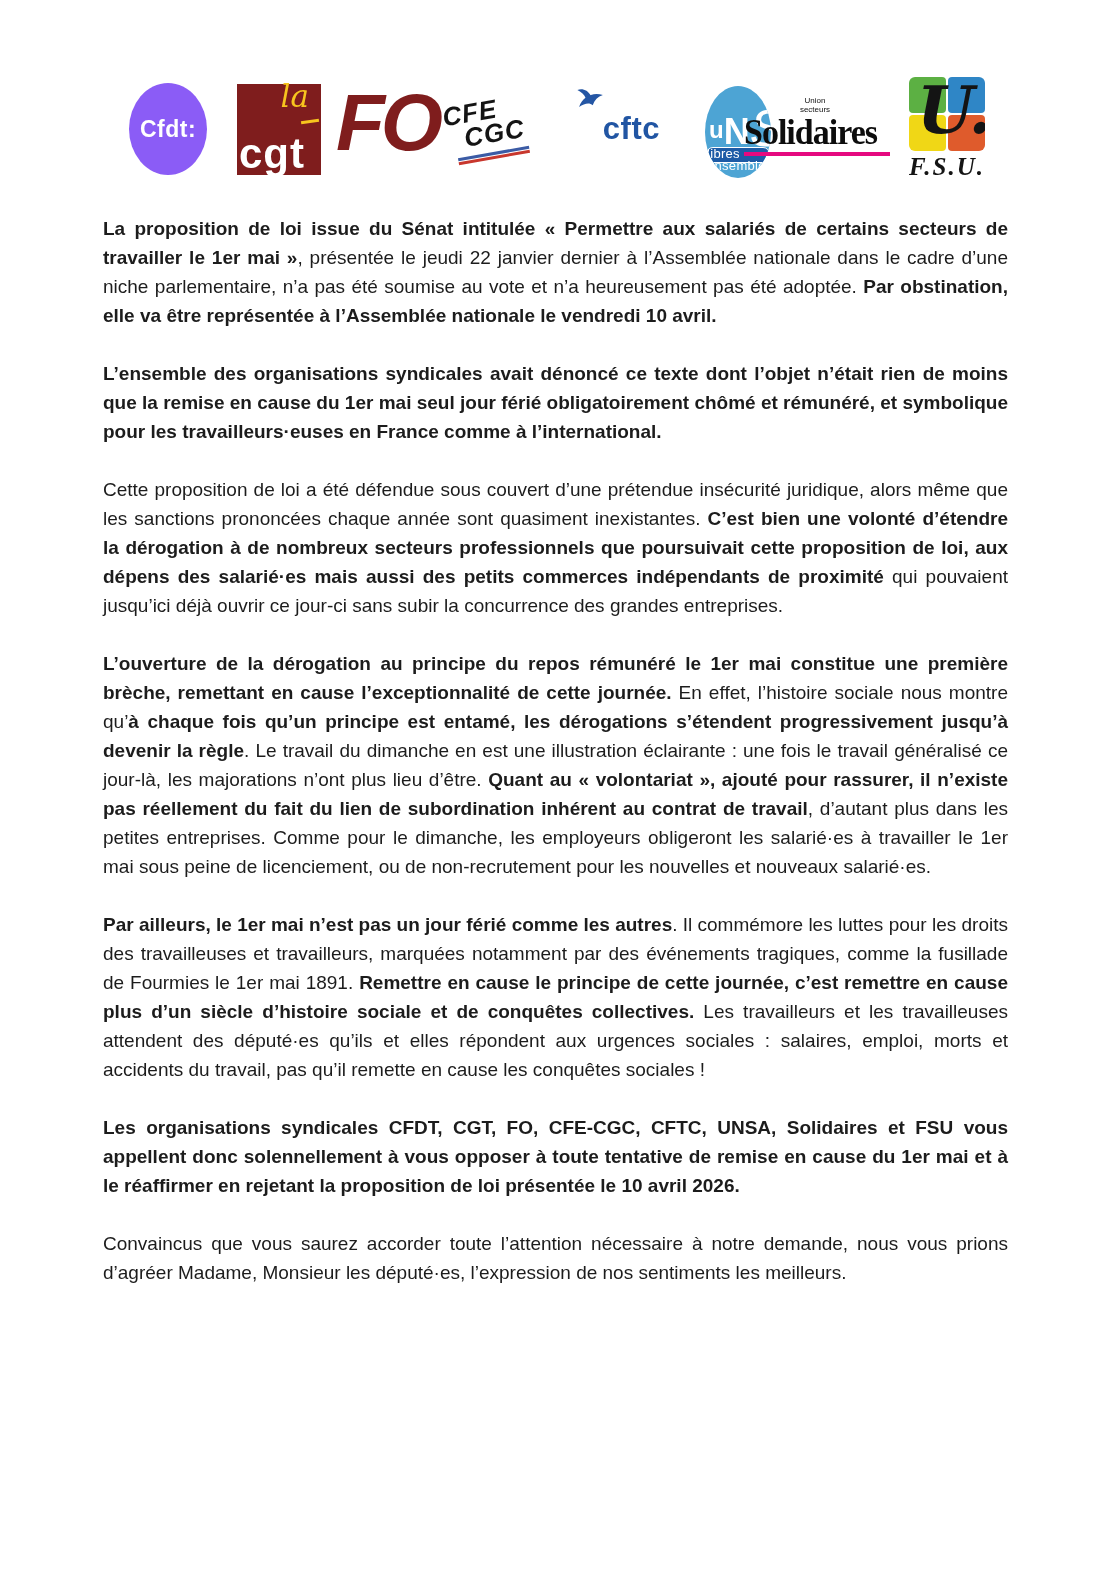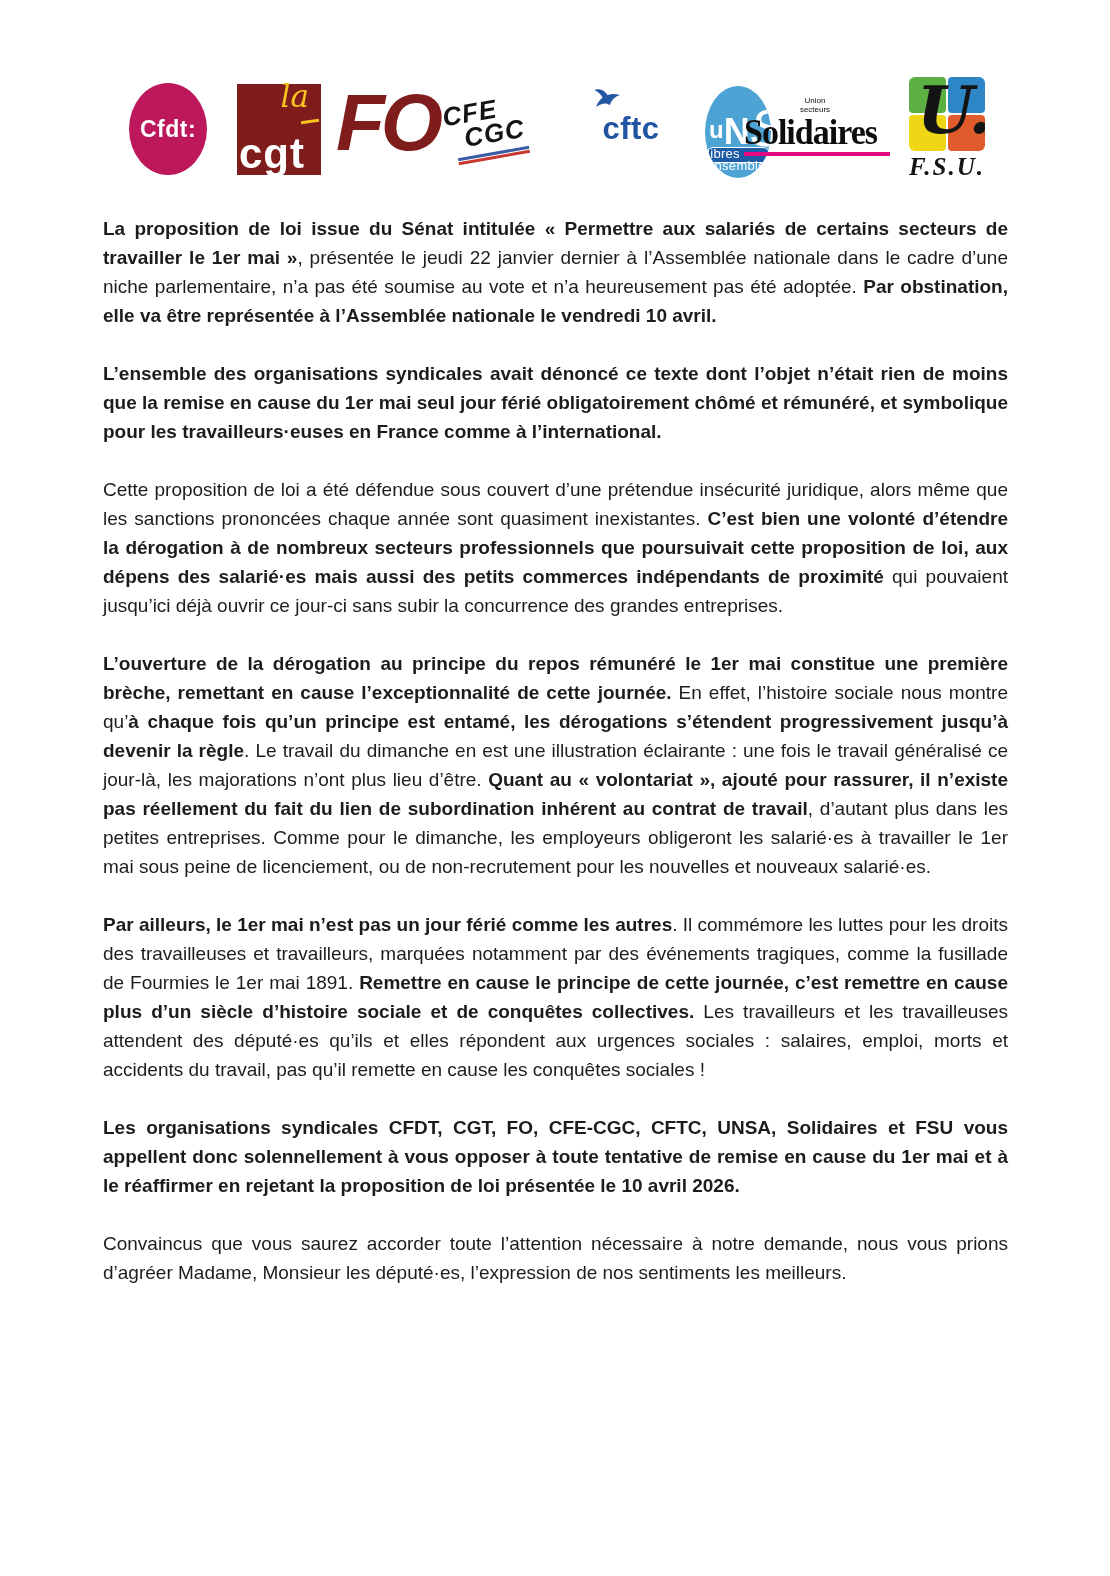--- a/index.html
+++ b/index.html
@@ -6,21 +6,21 @@
   .page {
     position:relative; width:1110px; height:1576px; background:#ffffff;
     font-family:"Liberation Sans", sans-serif; color:#1c1c1c; overflow:hidden;
   }
 
   
   .logo { position:absolute; }
 
   .cfdt {
     left:129px; top:83px; width:78px; height:92px; border-radius:50%;
-    background:#be185d; display:flex; align-items:center; justify-content:center;
+    background:#8b5cf6; display:flex; align-items:center; justify-content:center;
   }
   .cfdt span { color:#fff; font-weight:700; font-size:23px; letter-spacing:.5px; }
 
   .cgt { left:237px; top:84px; width:84px; height:91px; background:#7f1d1d; }
   .cgt .la {
     position:absolute; top:-6px; right:12px; color:#f7c51e;
     font-family:"DejaVu Serif", serif; font-style:italic; font-size:31px;
   }
   .cgt .la-dash { position:absolute; top:36px; right:2px; width:18px; height:3px; background:#f7c51e; transform:rotate(-8deg); }
   .cgt .cgt-txt {
@@ -38,21 +38,21 @@
   .cfecgc .rot { transform:rotate(-10deg); margin-top:12px; }
   .cfecgc .l1, .cfecgc .l2 {
     color:#141414; font-weight:800; font-style:italic; font-size:26px; line-height:24px;
     letter-spacing:1px;
   }
   .cfecgc .l2 { margin-left:18px; }
   .cfecgc .stripes { width:72px; margin:6px 0 0 14px; transform:rotate(-10deg); }
   .cfecgc .s-blue { height:3px; background:#3b5ba5; }
   .cfecgc .s-red  { height:3px; background:#c8372d; margin-top:1px; }
 
-  .cftc { left:568px; top:88px; width:92px; height:70px; text-align:center;margin-left:17px; }
+  .cftc { left:568px; top:88px; width:92px; height:70px; text-align:right; }
   .cftc svg { display:block; margin-left:6px; }
   .cftc .cftc-txt { color:#2155a3; font-weight:800; font-size:31px; line-height:30px; letter-spacing:.5px; }
 
   .unsa {
     left:657px; top:86px; width:66px; height:92px; border-radius:50%;
     background:#4da4d4; overflow:hidden;margin-left:48px;
   }
   .unsa .letters { position:absolute; top:12px; left:4px; white-space:nowrap; }
   .unsa .u { color:#fff; font-weight:700; font-size:24px; vertical-align:8px; }
   .unsa .n { color:#fff; font-weight:700; font-size:36px; vertical-align:2px; }

